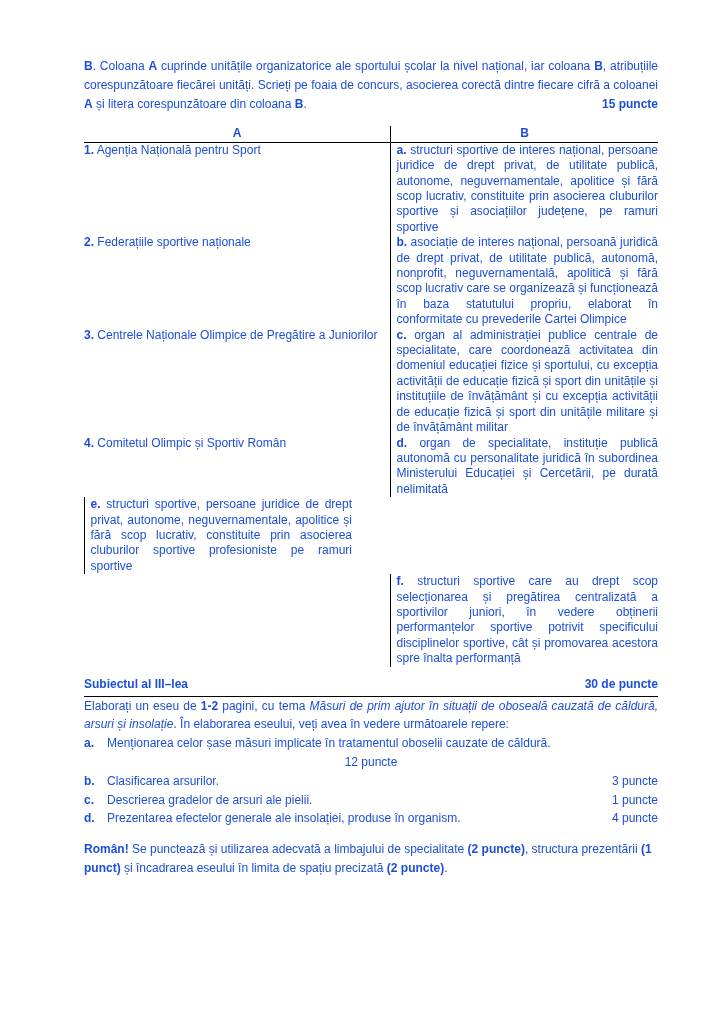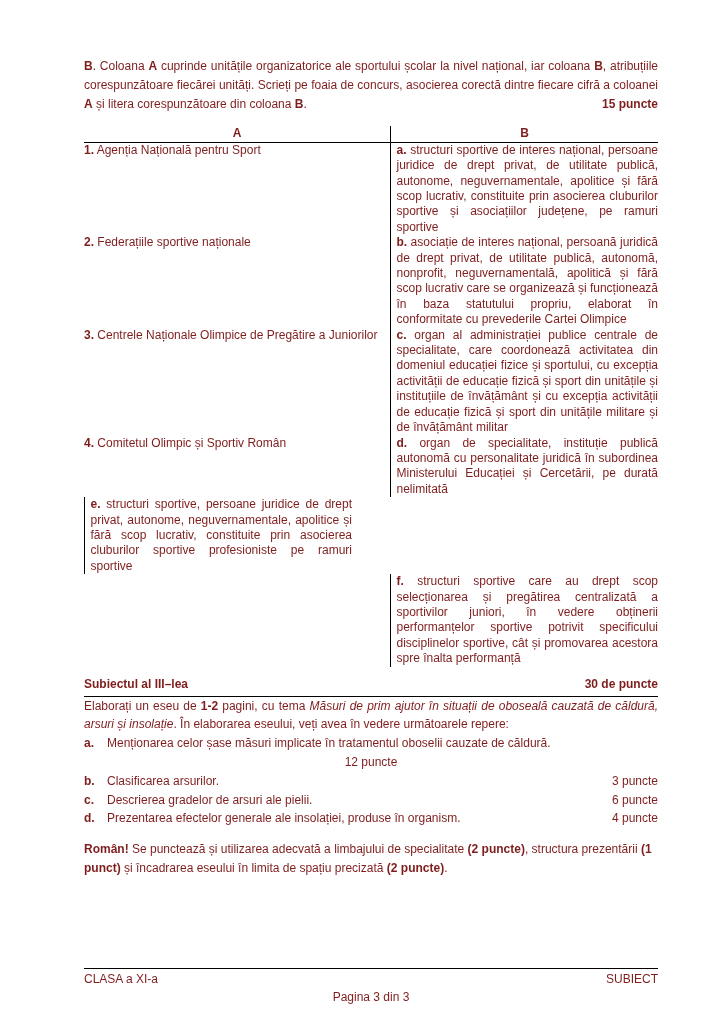--- a/index.html
+++ b/index.html
@@ -1,21 +1,21 @@
 <!DOCTYPE html>
 <html lang="ro"><head>
 <meta charset="utf-8">
 <style>
   * { margin:0; padding:0; box-sizing:border-box; }
   html,body { background:#ffffff; }
   .page {
     position:relative;
     width:724px; height:1024px;
     background:#ffffff;
-    color:#7f1d1d;
+    color:#1d4ed8;
     font-family:"Liberation Sans", "DejaVu Sans", sans-serif;
     font-size:12px;
     overflow:hidden;
   }
   .content { position:absolute; left:84px; top:57px; width:574px; }
   .b { font-weight:bold; }
   .i { font-style:italic; }
 
   .intro {
     position:relative;
@@ -114,34 +114,26 @@
 
     <div class="req-row">
       <span class="req-letter">b.</span>
       <span class="req-text">Clasificarea arsurilor.</span>
       <span class="req-points">3 puncte</span>
     </div>
 
     <div class="req-row">
       <span class="req-letter">c.</span>
       <span class="req-text">Descrierea gradelor de arsuri ale pielii.</span>
-      <span class="req-points">6 puncte</span>
+      <span class="req-points">1 puncte</span>
     </div>
 
     <div class="req-row">
       <span class="req-letter">d.</span>
       <span class="req-text">Prezentarea efectelor generale ale insolației, produse în organism.</span>
       <span class="req-points">4 puncte</span>
     </div>
 
     <p class="note"><span class="b">Român!</span><span> Se punctează și utilizarea adecvată a limbajului de specialitate </span><span class="b">(2 puncte)</span><span>, structura prezentării </span><span class="b">(1 punct)</span><span> și încadrarea eseului în limita de spațiu precizată </span><span class="b">(2 puncte)</span><span>.</span></p>
 
   </div>
 
-  <div class="footer">
-    <div class="footer-rule"></div>
-    <div class="footer-row">
-      <span>CLASA a XI-a</span>
-      <span>SUBIECT</span>
-    </div>
-    <div class="footer-center">Pagina 3 din 3</div>
-  </div>
 </div>
 
 </body></html>

